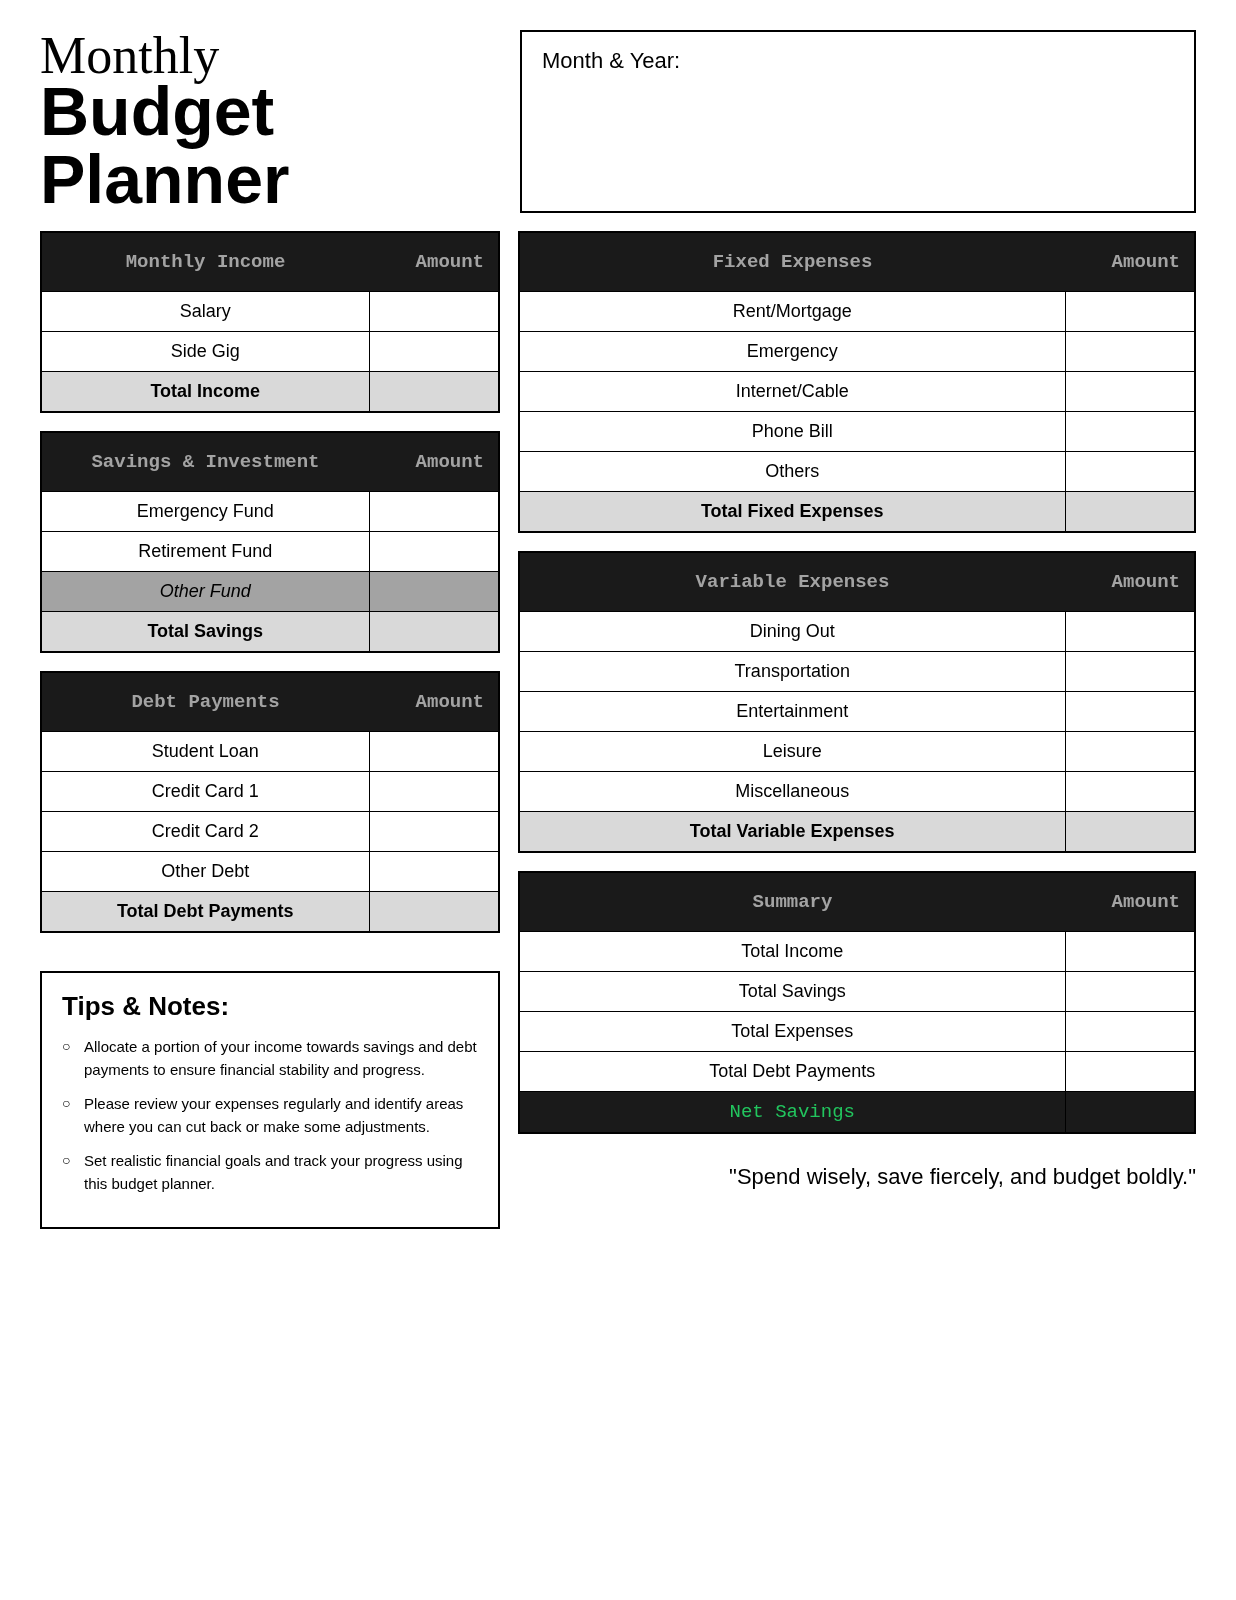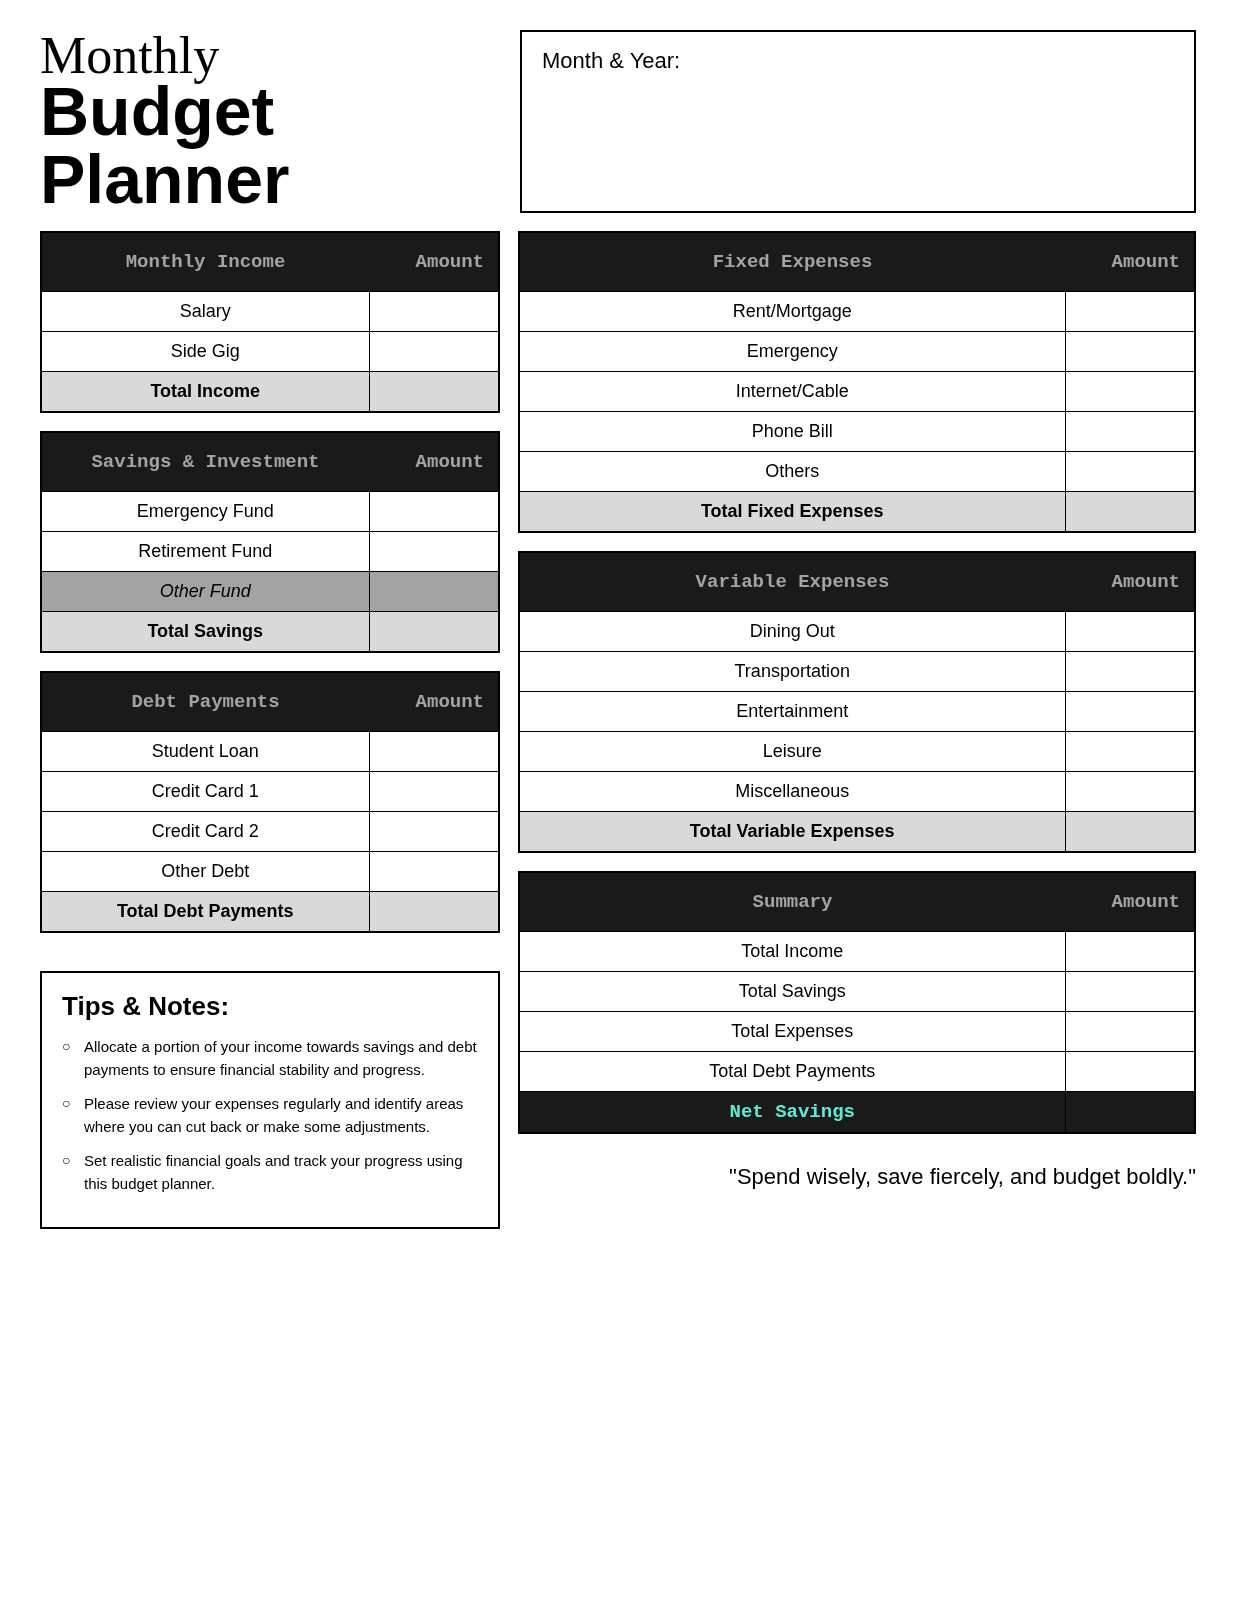--- a/index.html
+++ b/index.html
@@ -132,24 +132,24 @@
     .tips-list li::before {
       content: '○';
       position: absolute;
       left: 0;
       top: 0;
       font-size: 14px;
     }
     
     .net-savings-row td {
       background: #1a1a1a !important;
-      color: #5eead4;
+      color: #22c55e;
       font-family: 'Courier New', monospace;
       font-size: 19px;
-      font-weight: bold;
+      font-weight: normal;
       text-align: center;
       margin-top: 24px;
     }
     .quote-block {
       text-align: right;
       font-family: Arial, sans-serif;
       font-size: 22px;
       font-style: normal;
       font-weight: normal;
       padding: 10px 0 0 0;

